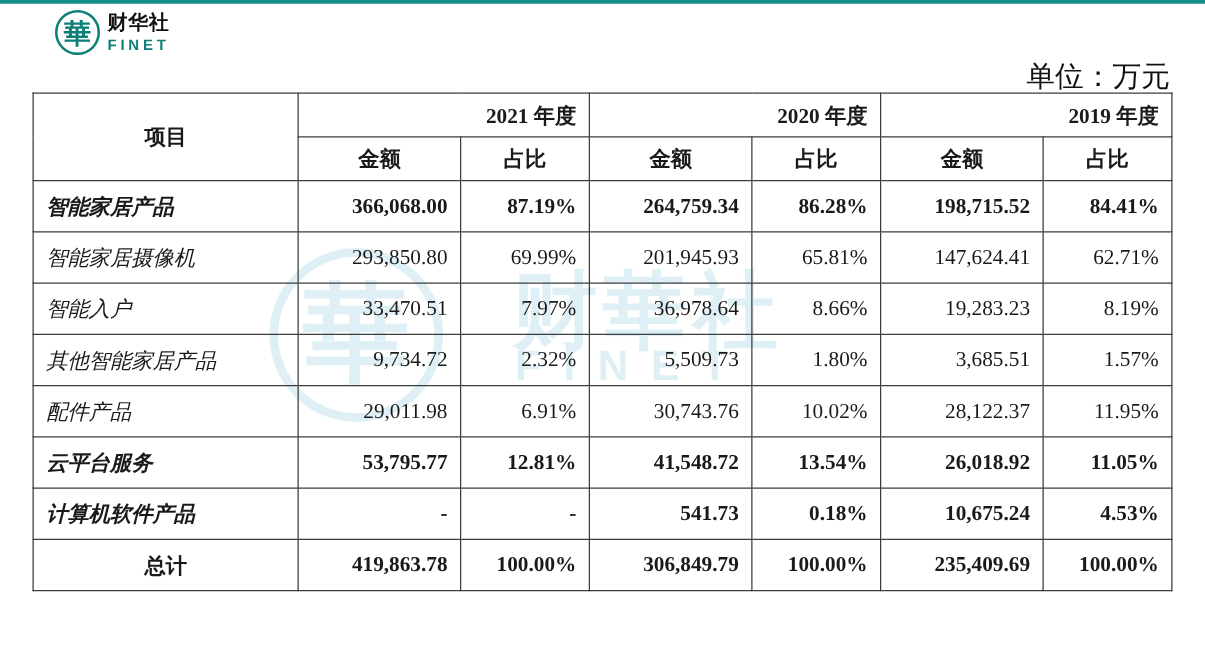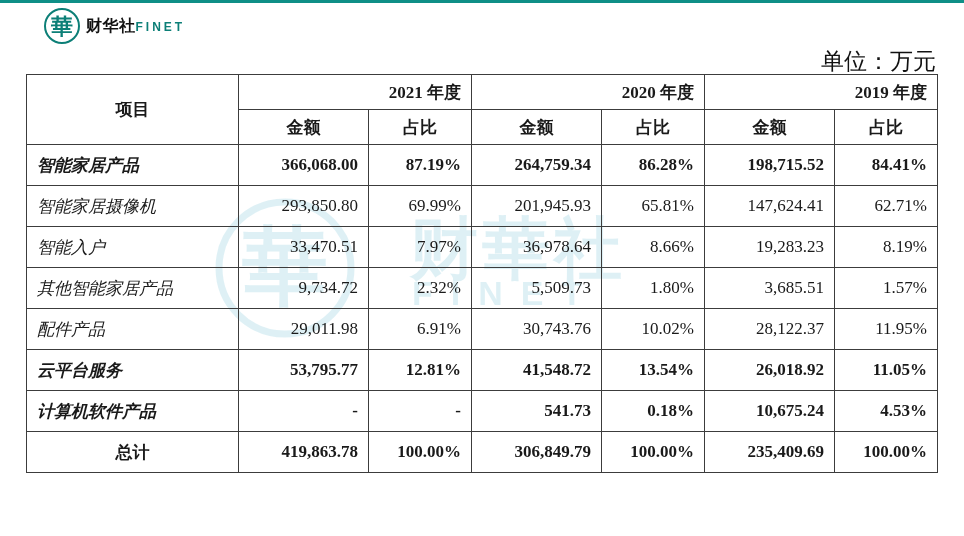--- a/index.html
+++ b/index.html
@@ -34,21 +34,21 @@
   }
   .logo-mark {
     width: 36px;
     height: 36px;
     color: #0c7f77;
     display: block;
   }
   .logo-text {
     margin-left: 6px;
     display: flex;
-    flex-direction: row;
+    flex-direction: column;
     justify-content: center;
     line-height: 1;
   }
   .logo-cn {
     font-family: "Liberation Sans", sans-serif;
     font-size: 16px;
     font-weight: bold;
     color: #111;
     letter-spacing: 0.5px;
   }

